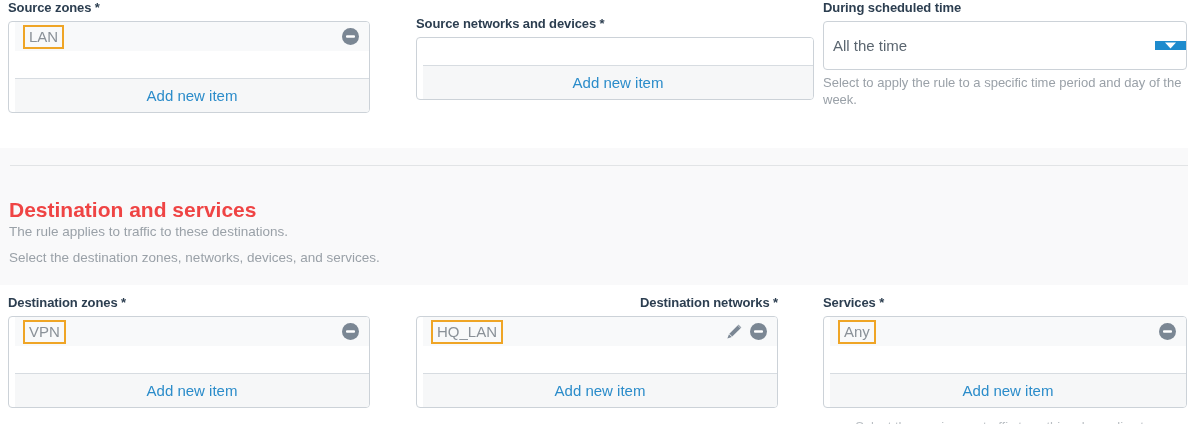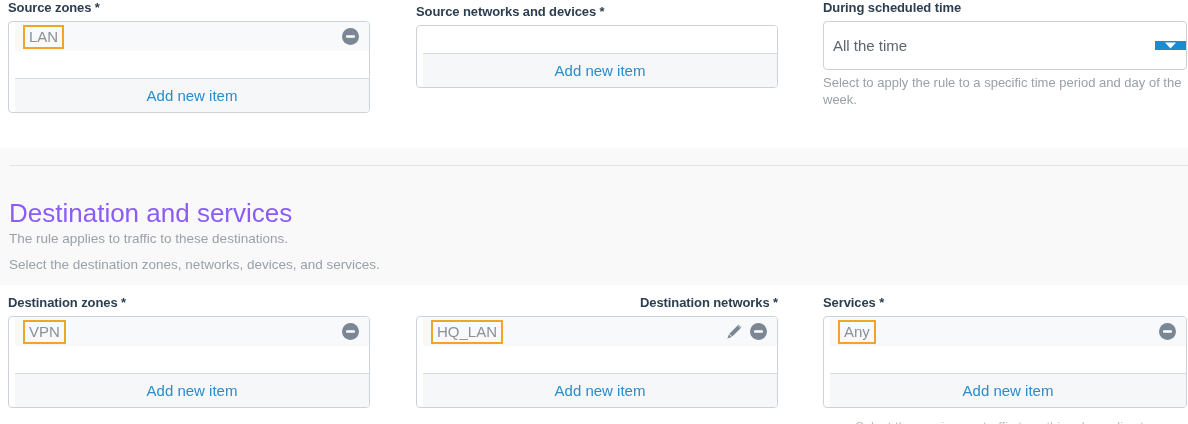--- a/index.html
+++ b/index.html
@@ -114,33 +114,33 @@
     left: 0; right: 0;
     background: #f9f9fa;
   }
   .band-divider {
     position: absolute;
     left: 10px; right: 0;
     height: 1px;
     background: #e2e4e6;
   }
   .section-title {
-    font-size: 26px;
-    color: #8b5cf6;
-    font-weight: normal;
+    font-size: 21px;
+    color: #ef4444;
+    font-weight: bold;
   }
   .section-sub {
     font-size: 13.5px;
     line-height: 19px;
     color: #9aa1a8;
   }
 
   
   #col-src-zones    { position: absolute; left: 8px;   top: 0px;   width: 362px; }
-  #col-src-networks { position: absolute; left: 416px; top: 4px;   width: 362px; border-radius: 27px; }
+  #col-src-networks { position: absolute; left: 416px; top: 16px;   width: 398px; border-radius: 27px; }
   #col-sched        { position: absolute; left: 823px; top: 0px;   width: 364px; }
   #col-dst-zones    { position: absolute; left: 8px;   top: 295px; width: 362px; }
   #col-dst-networks { position: absolute; left: 416px; top: 295px; width: 362px; text-align: right; }
   #col-services     { position: absolute; left: 823px; top: 295px; width: 364px; }
 
   .clipped-hint {
     position: absolute;
     left: 823px;
     top: 419px;
     width: 364px;

